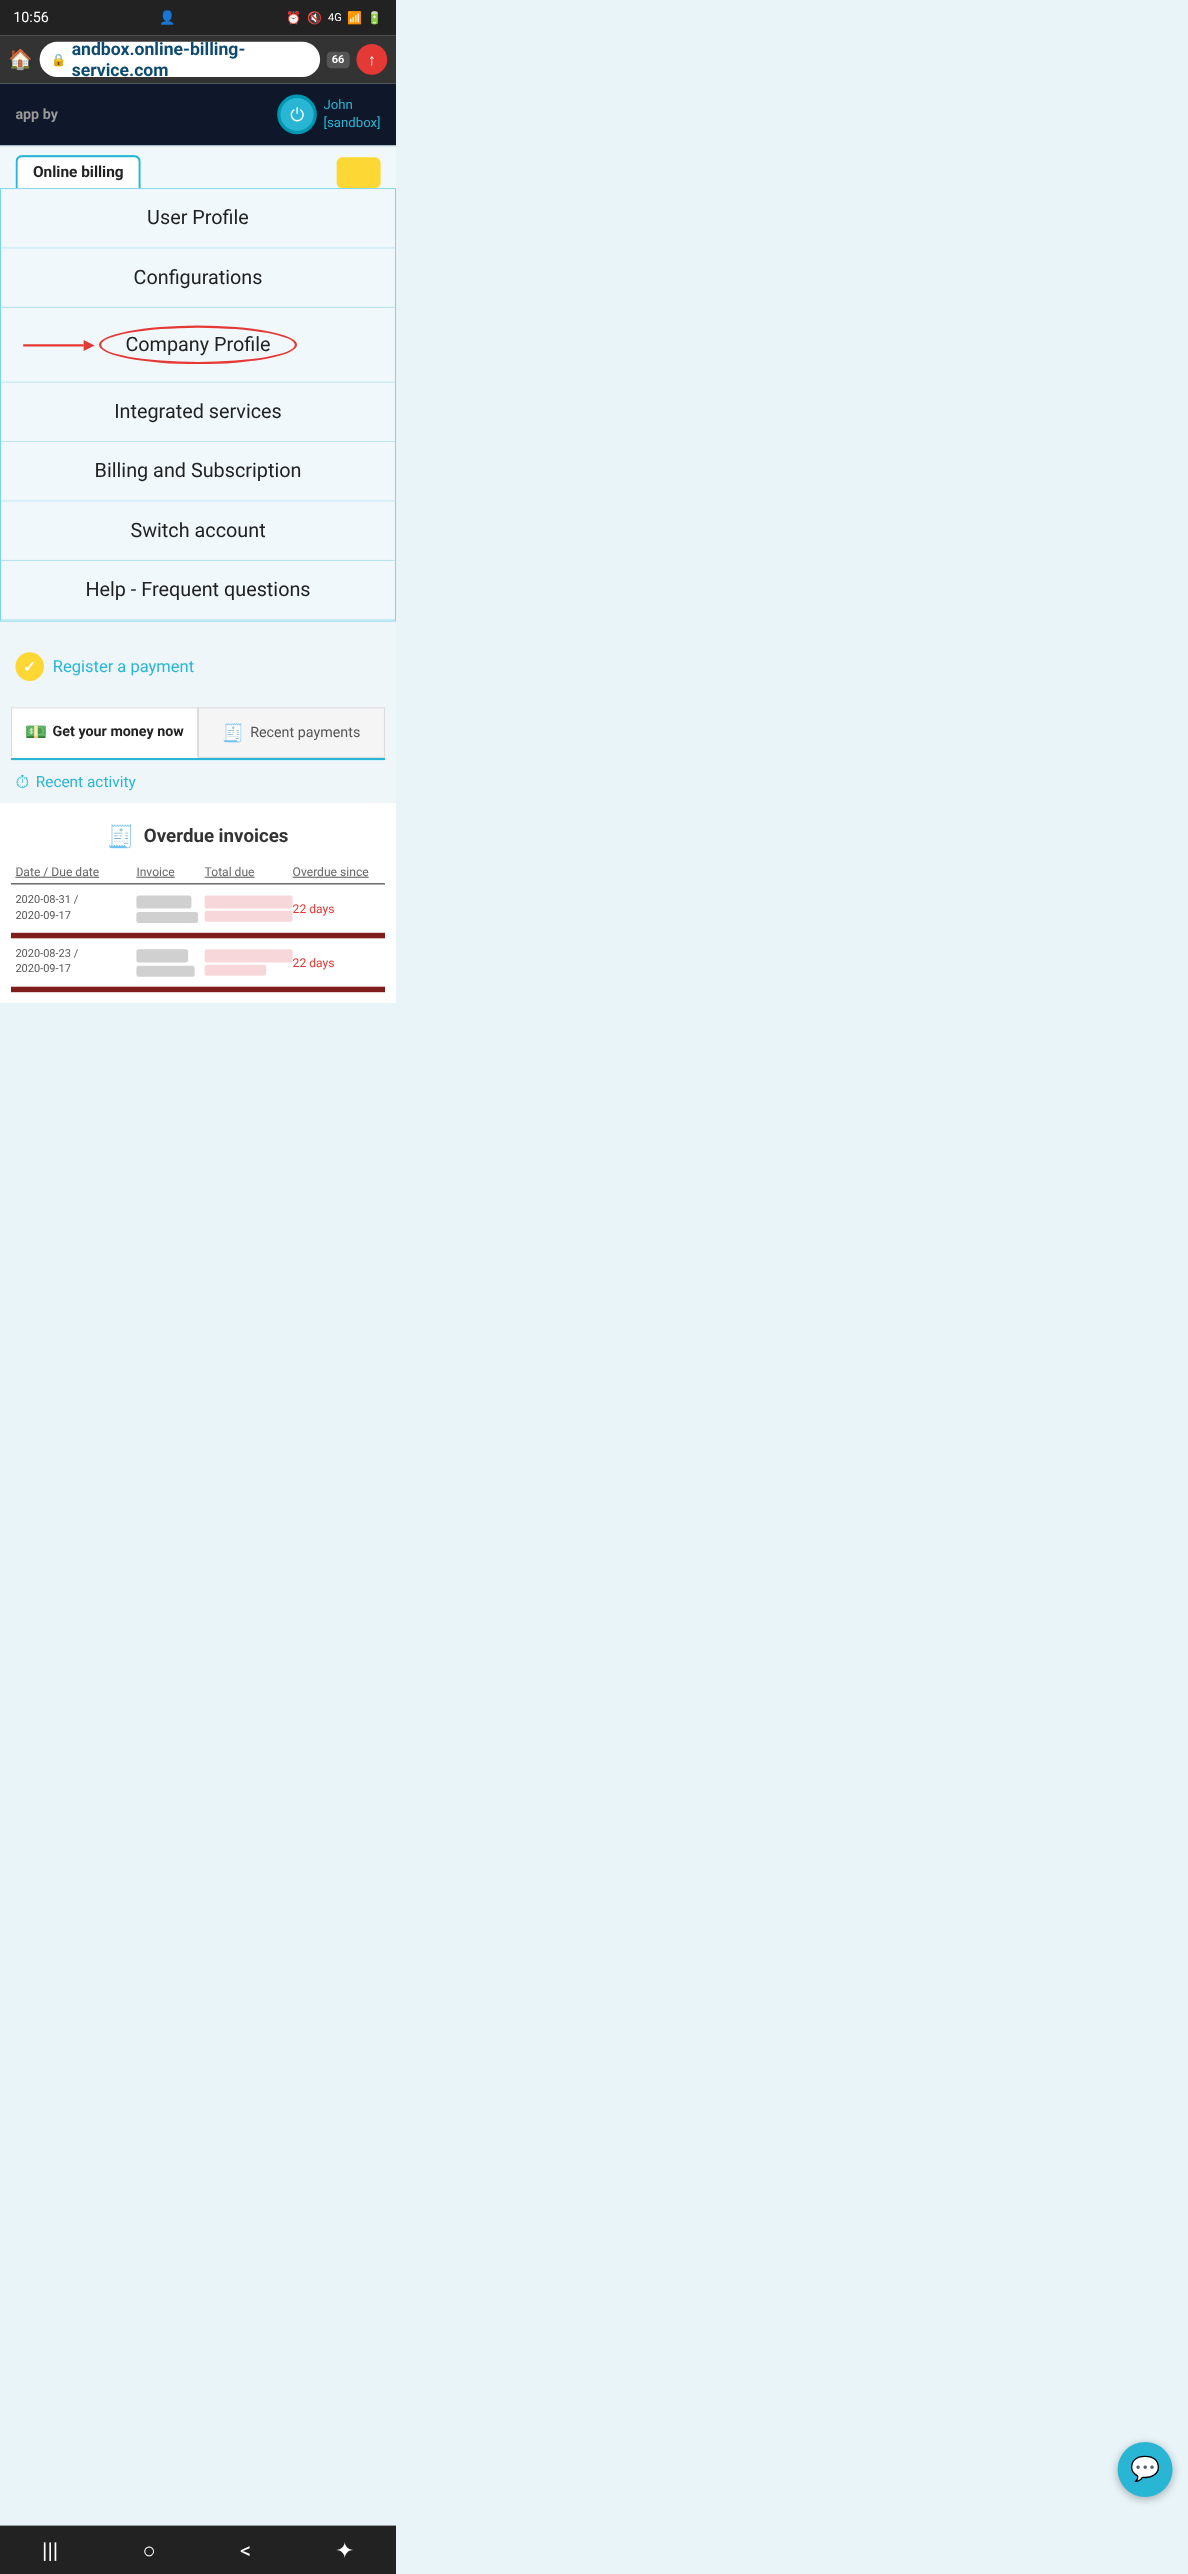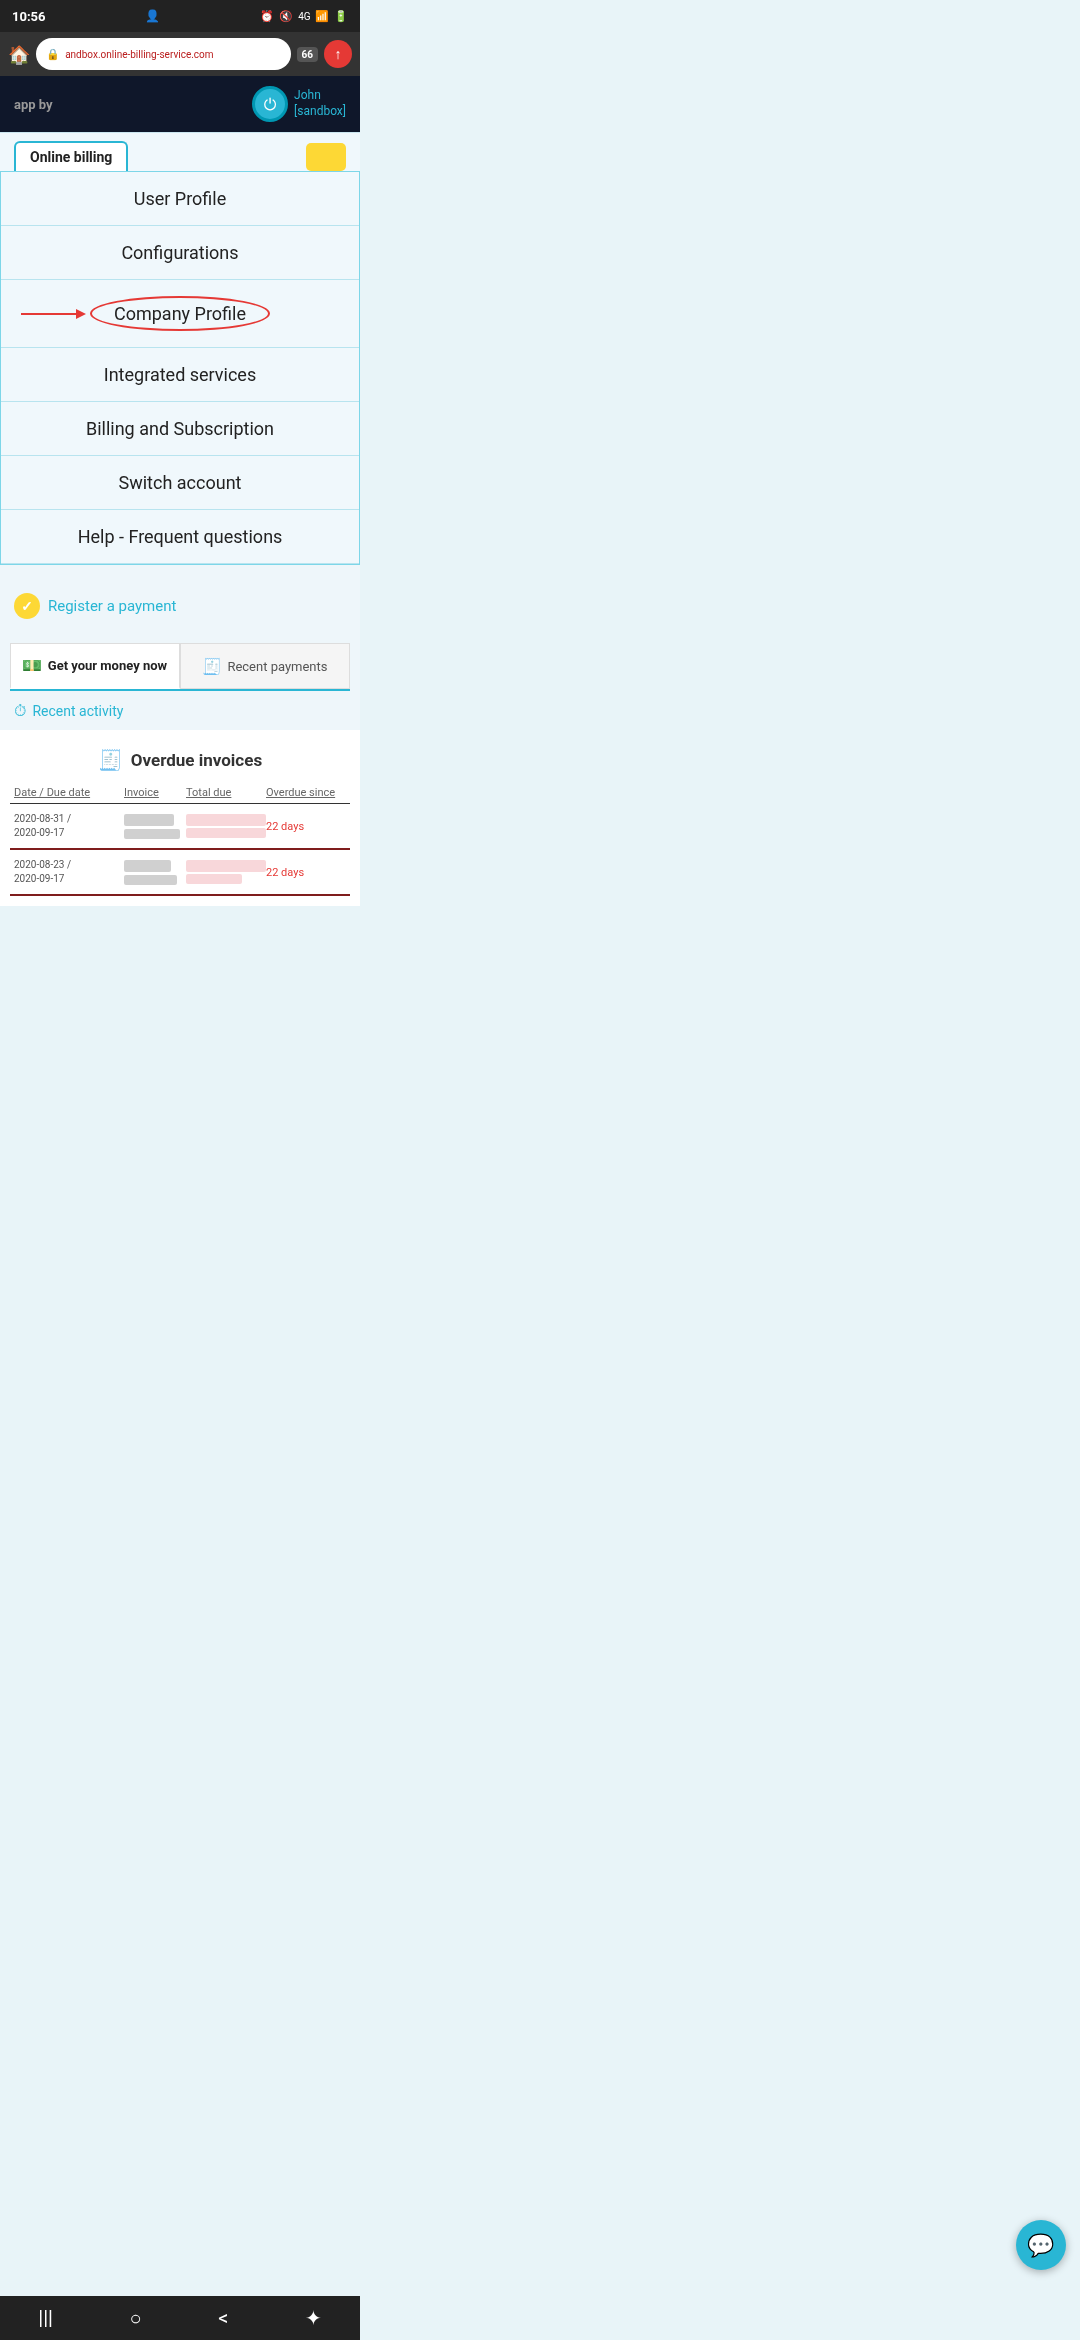--- a/index.html
+++ b/index.html
@@ -18,21 +18,21 @@
       background: #222;
       color: #fff;
       display: flex;
       justify-content: space-between;
       align-items: center;
       padding: 6px 12px;
       height: 32px;
     }
     .status-time {
       font-size: 13px;
-      font-weight: bold;
+      font-weight: normal;
     }
     .status-icons {
       display: flex;
       gap: 5px;
       align-items: center;
       font-size: 11px;
     }
 
     
     .browser-bar {
@@ -51,22 +51,23 @@
       flex: 1;
       background: #fff;
       border-radius: 20px;
       display: flex;
       align-items: center;
       padding: 4px 10px;
       gap: 5px;
       height: 32px;
     }
     .browser-url-text {
-      font-size: 10px;
-      color: #b91c1c;
+      font-size: 16px;
+      color: #0c4a6e;
+      font-weight: bold;
     }
     .browser-tab-count {
       background: #555;
       color: #fff;
       font-size: 10px;
       border-radius: 4px;
       padding: 2px 5px;
       font-weight: bold;
     }
     .browser-upload-btn {
@@ -276,21 +277,21 @@
       padding: 4px 4px;
       border-bottom: 1.5px solid #333;
       text-decoration: underline;
     }
     .table-row {
       display: grid;
       grid-template-columns: 110px 1fr 80px 80px;
       font-size: 11px;
       color: #444;
       padding: 8px 4px;
-      border-bottom: 2px solid #7f1d1d;
+      border-bottom: 5px solid #7f1d1d;
       align-items: center;
     }
     .date-cell { color: #555; line-height: 1.4; }
     .overdue-since-cell { color: #e53935; font-size: 11px; }
 
     
     .chat-bubble {
       position: fixed;
       bottom: 70px;
       right: 14px;

